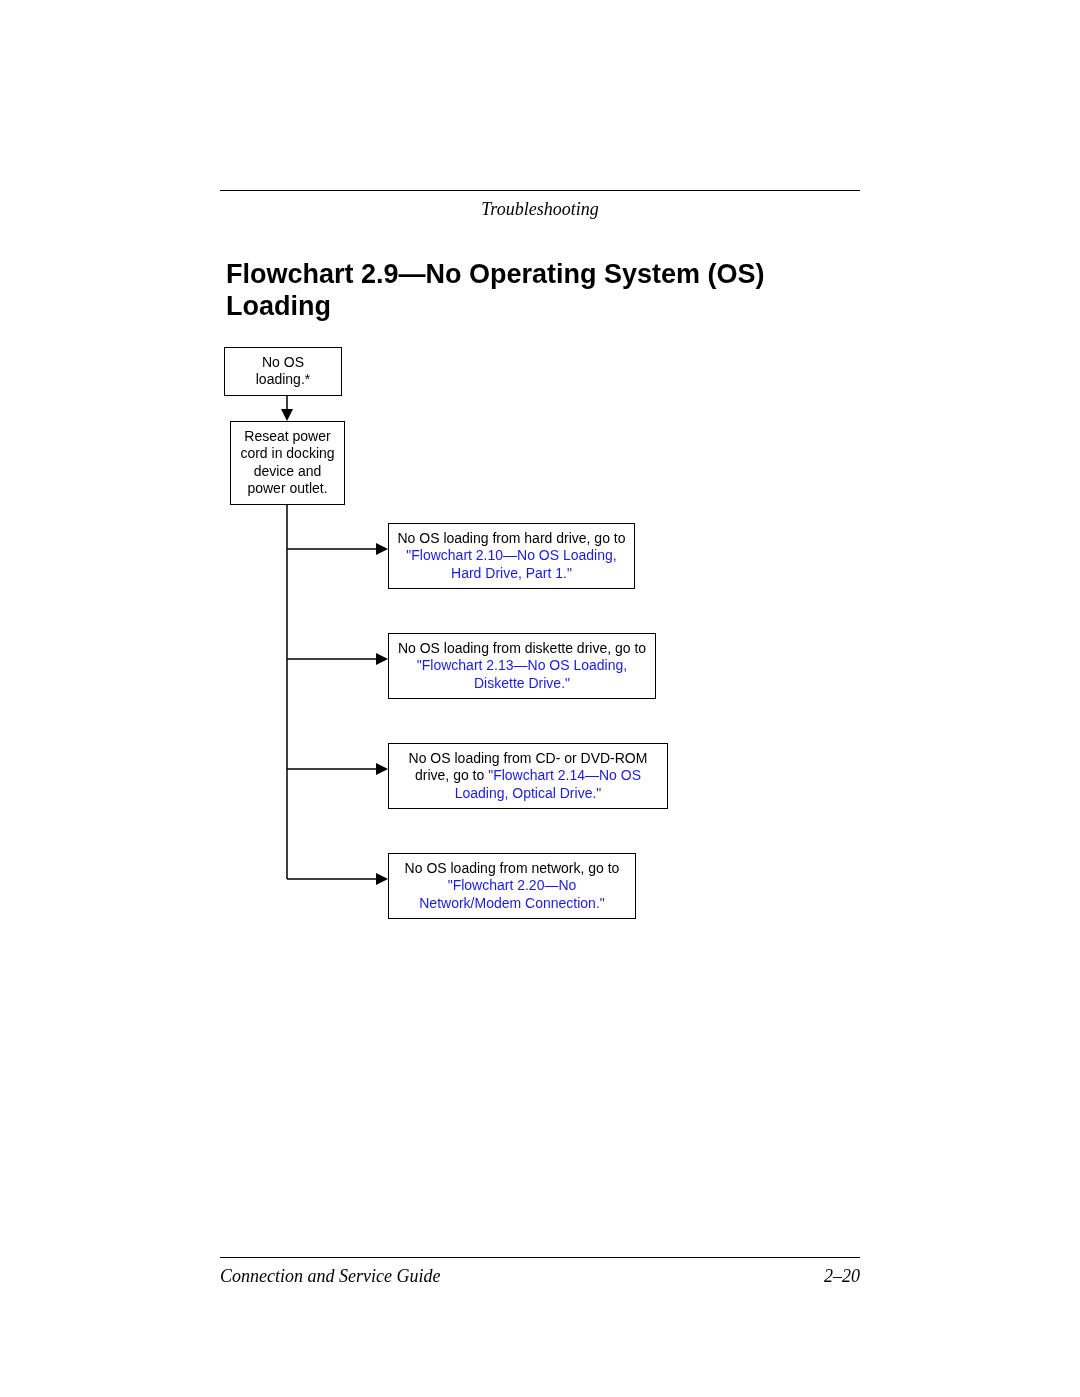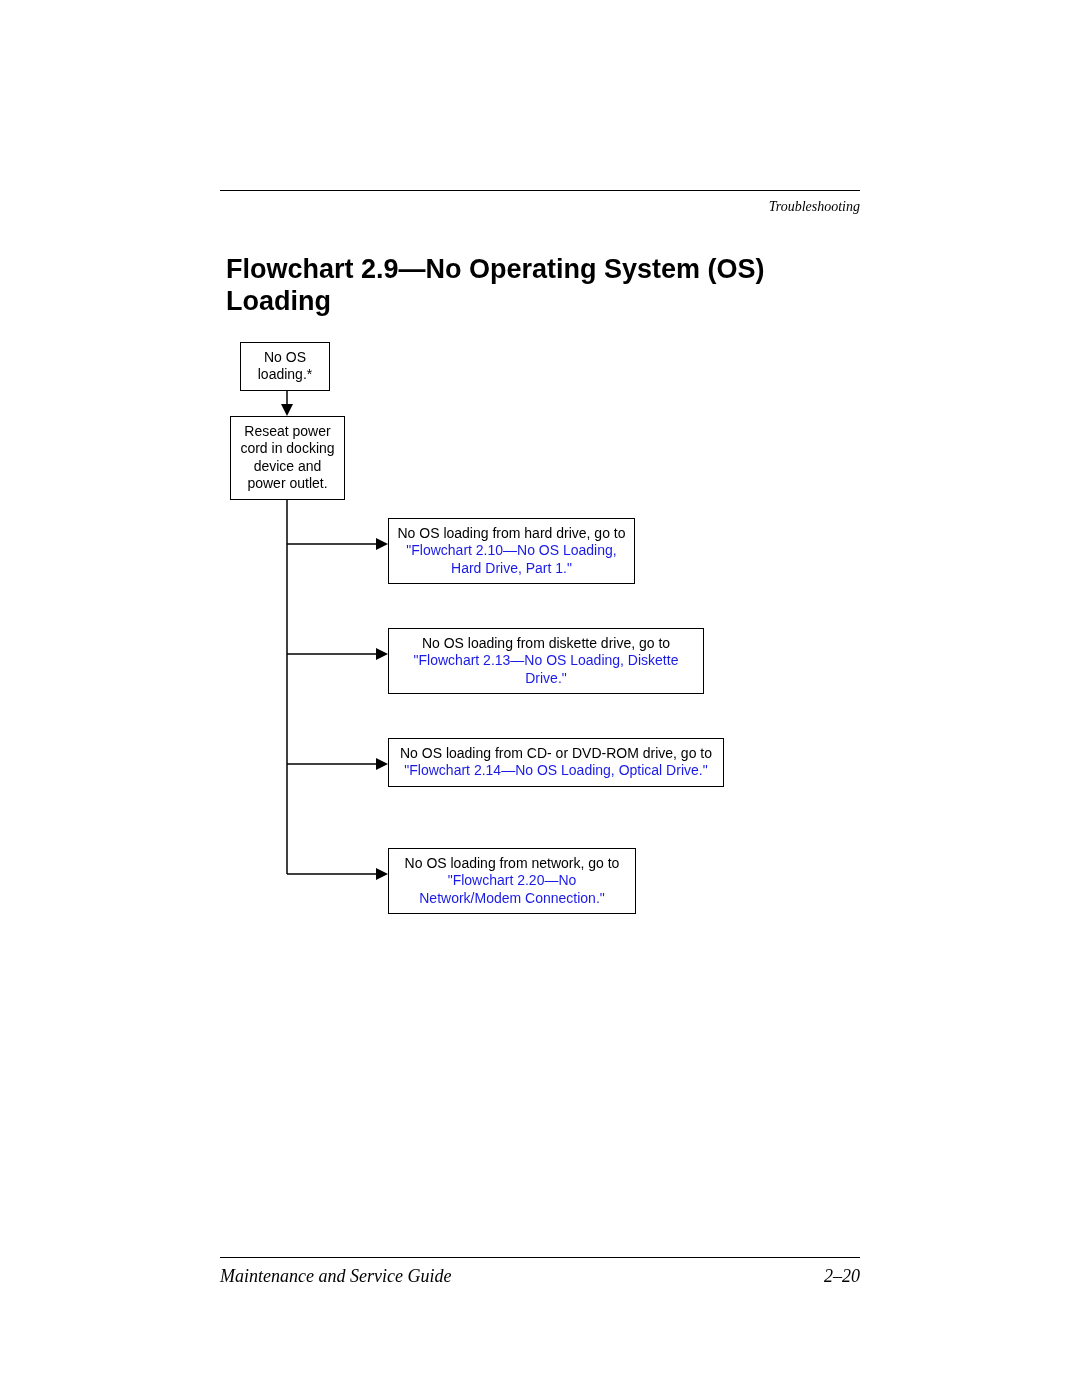--- a/index.html
+++ b/index.html
@@ -14,24 +14,24 @@
     height: 1397px;
     position: relative;
     box-sizing: border-box;
     padding: 190px 220px 80px 220px;
   }
   .header-line {
     border-top: 1.5px solid #000;
     margin-bottom: 8px;
   }
   .header-label {
-    text-align: right;
+    text-align: center;
     font-style: italic;
     font-family: Georgia, 'Times New Roman', serif;
-    font-size: 14px;
+    font-size: 18px;
     margin-bottom: 38px;
   }
   h1.title {
     font-family: Arial, Helvetica, sans-serif;
     font-weight: bold;
     font-size: 27px;
     line-height: 1.2;
     margin: 0 0 24px 6px;
   }
   .flowchart {
@@ -110,48 +110,48 @@
       <line x1="67" y1="312" x2="160" y2="312" stroke="#000" stroke-width="1.5"></line>
       <polygon points="168,312 156,306 156,318" fill="#000"></polygon>
 
       <line x1="67" y1="422" x2="160" y2="422" stroke="#000" stroke-width="1.5"></line>
       <polygon points="168,422 156,416 156,428" fill="#000"></polygon>
 
       <line x1="67" y1="532" x2="160" y2="532" stroke="#000" stroke-width="1.5"></line>
       <polygon points="168,532 156,526 156,538" fill="#000"></polygon>
     </svg>
 
-    <div class="box" style="left:20px; top:0; width:90px;">
+    <div class="box" style="left:4px; top:0; width:118px;">
       <span>No OS loading.*</span>
     </div>
 
     <div class="box" style="left:10px; top:74px; width:115px;">
       <span>Reseat power cord in docking device and power outlet.</span>
     </div>
 
     <div class="box" style="left:168px; top:176px; width:247px;">
       <span>No OS loading from hard drive, go to </span><span class="link">"Flowchart 2.10—No OS Loading, Hard Drive, Part 1."</span>
     </div>
 
-    <div class="box" style="left:168px; top:286px; width:316px;">
+    <div class="box" style="left:168px; top:286px; width:268px;">
       <span>No OS loading from diskette drive, go to </span><span class="link">"Flowchart 2.13—No OS Loading, Diskette Drive."</span>
     </div>
 
-    <div class="box" style="left:168px; top:396px; width:336px;">
+    <div class="box" style="left:168px; top:396px; width:280px;">
       <span>No OS loading from CD- or DVD-ROM drive, go to </span><span class="link">"Flowchart 2.14—No OS Loading, Optical Drive."</span>
     </div>
 
     <div class="box" style="left:168px; top:506px; width:248px;">
       <span>No OS loading from network, go to </span><span class="link">"Flowchart 2.20—No Network/Modem Connection."</span>
     </div>
 
   </div>
 
 
   <div class="footer">
     <div class="footer-line"></div>
     <div class="footer-row">
-      <span>Maintenance and Service Guide</span>
+      <span>Connection and Service Guide</span>
       <span>2–20</span>
     </div>
   </div>
 
 </div>
 
 </body></html>

